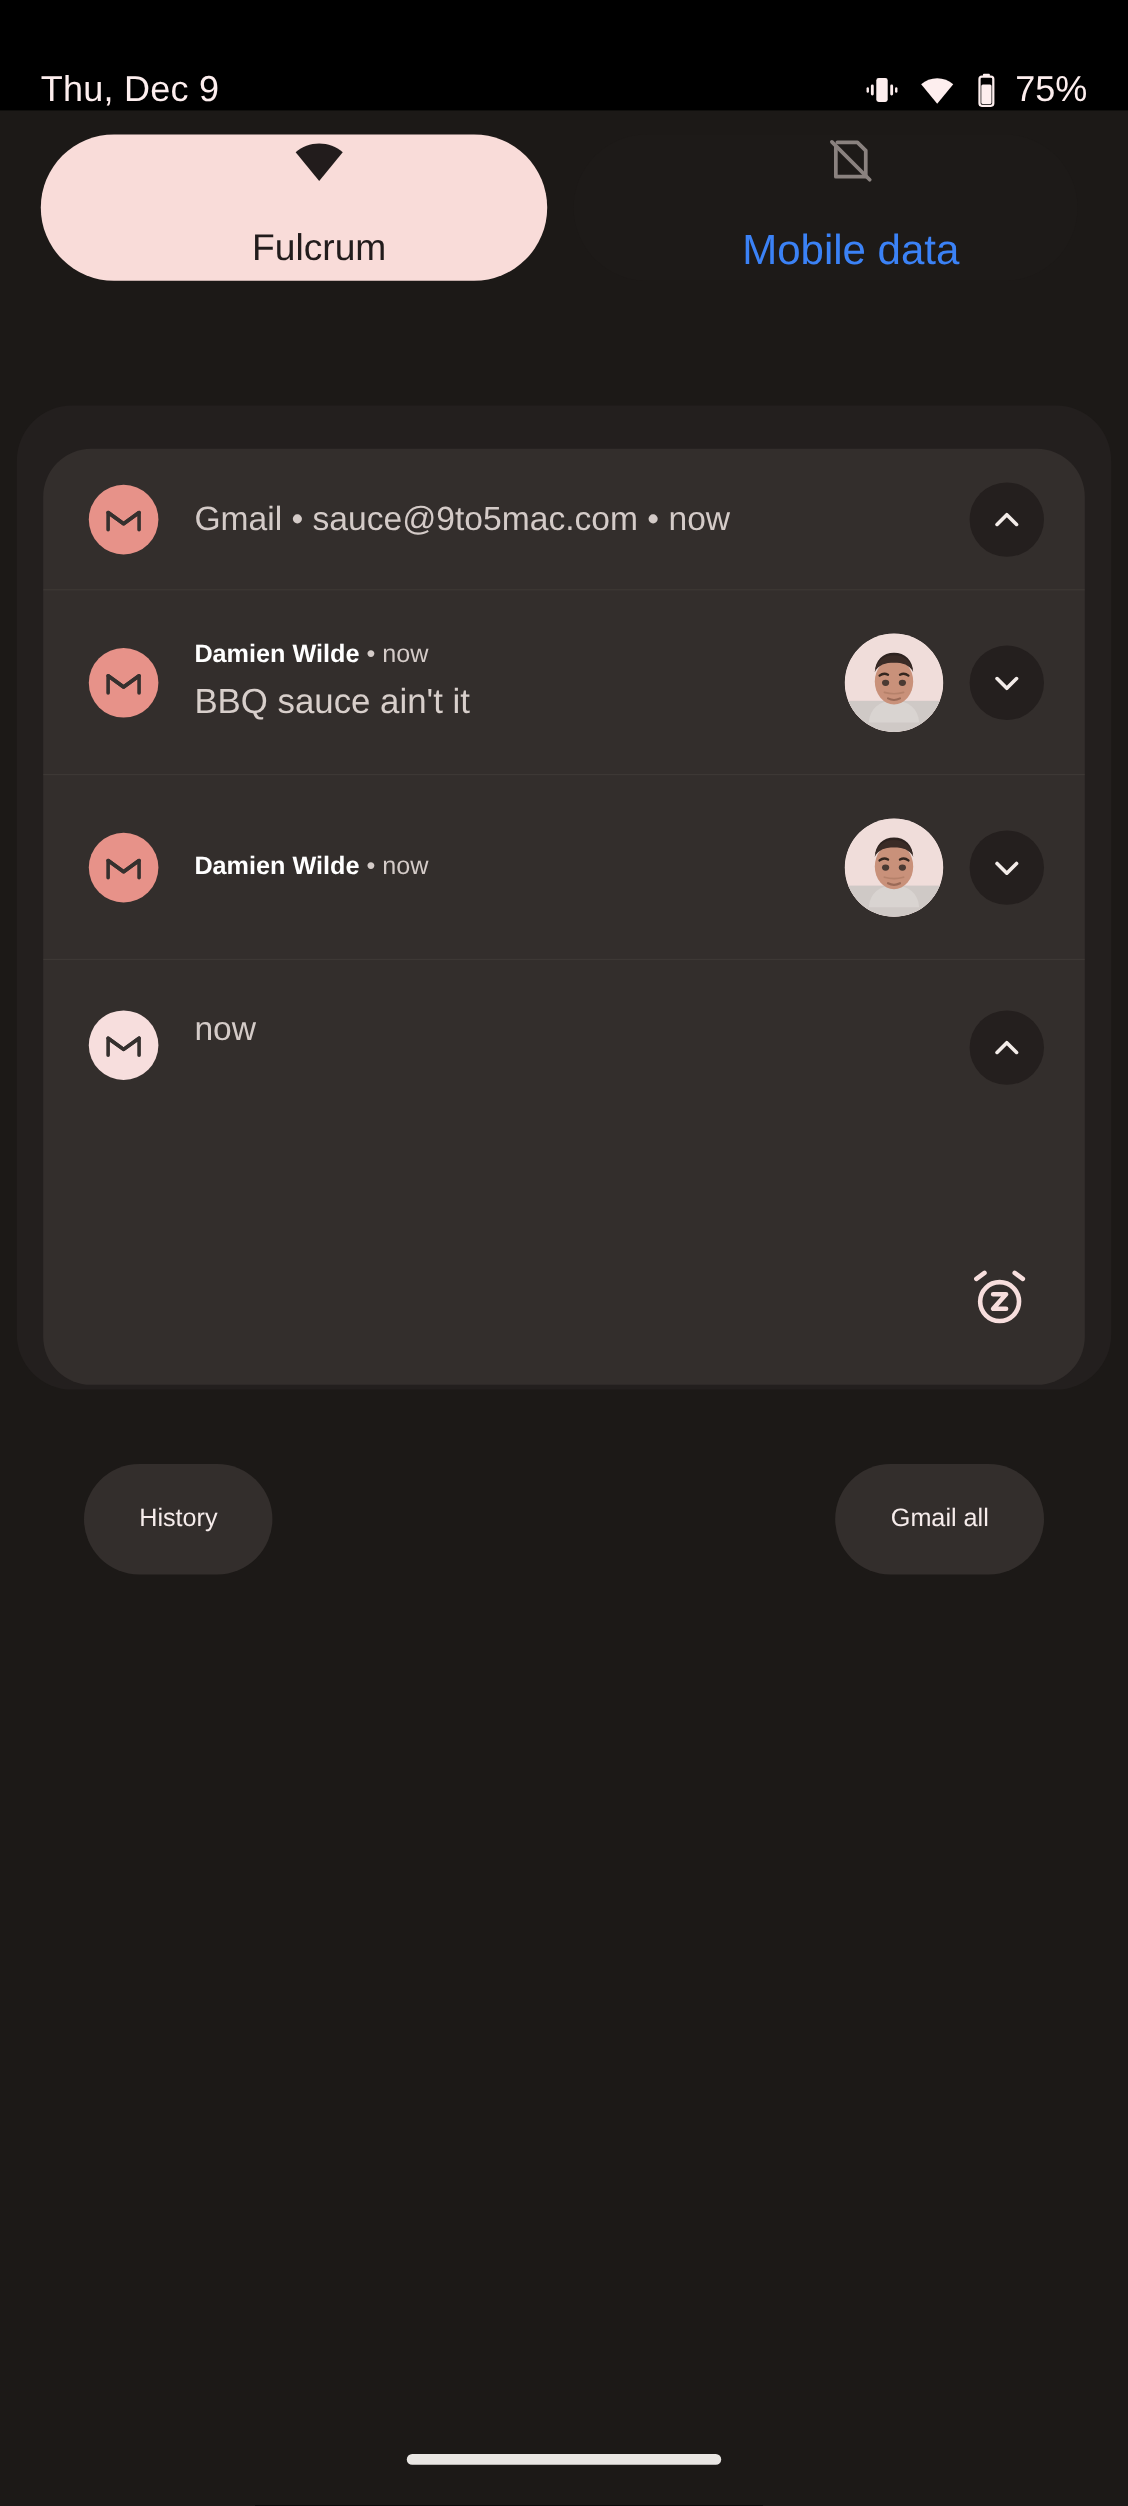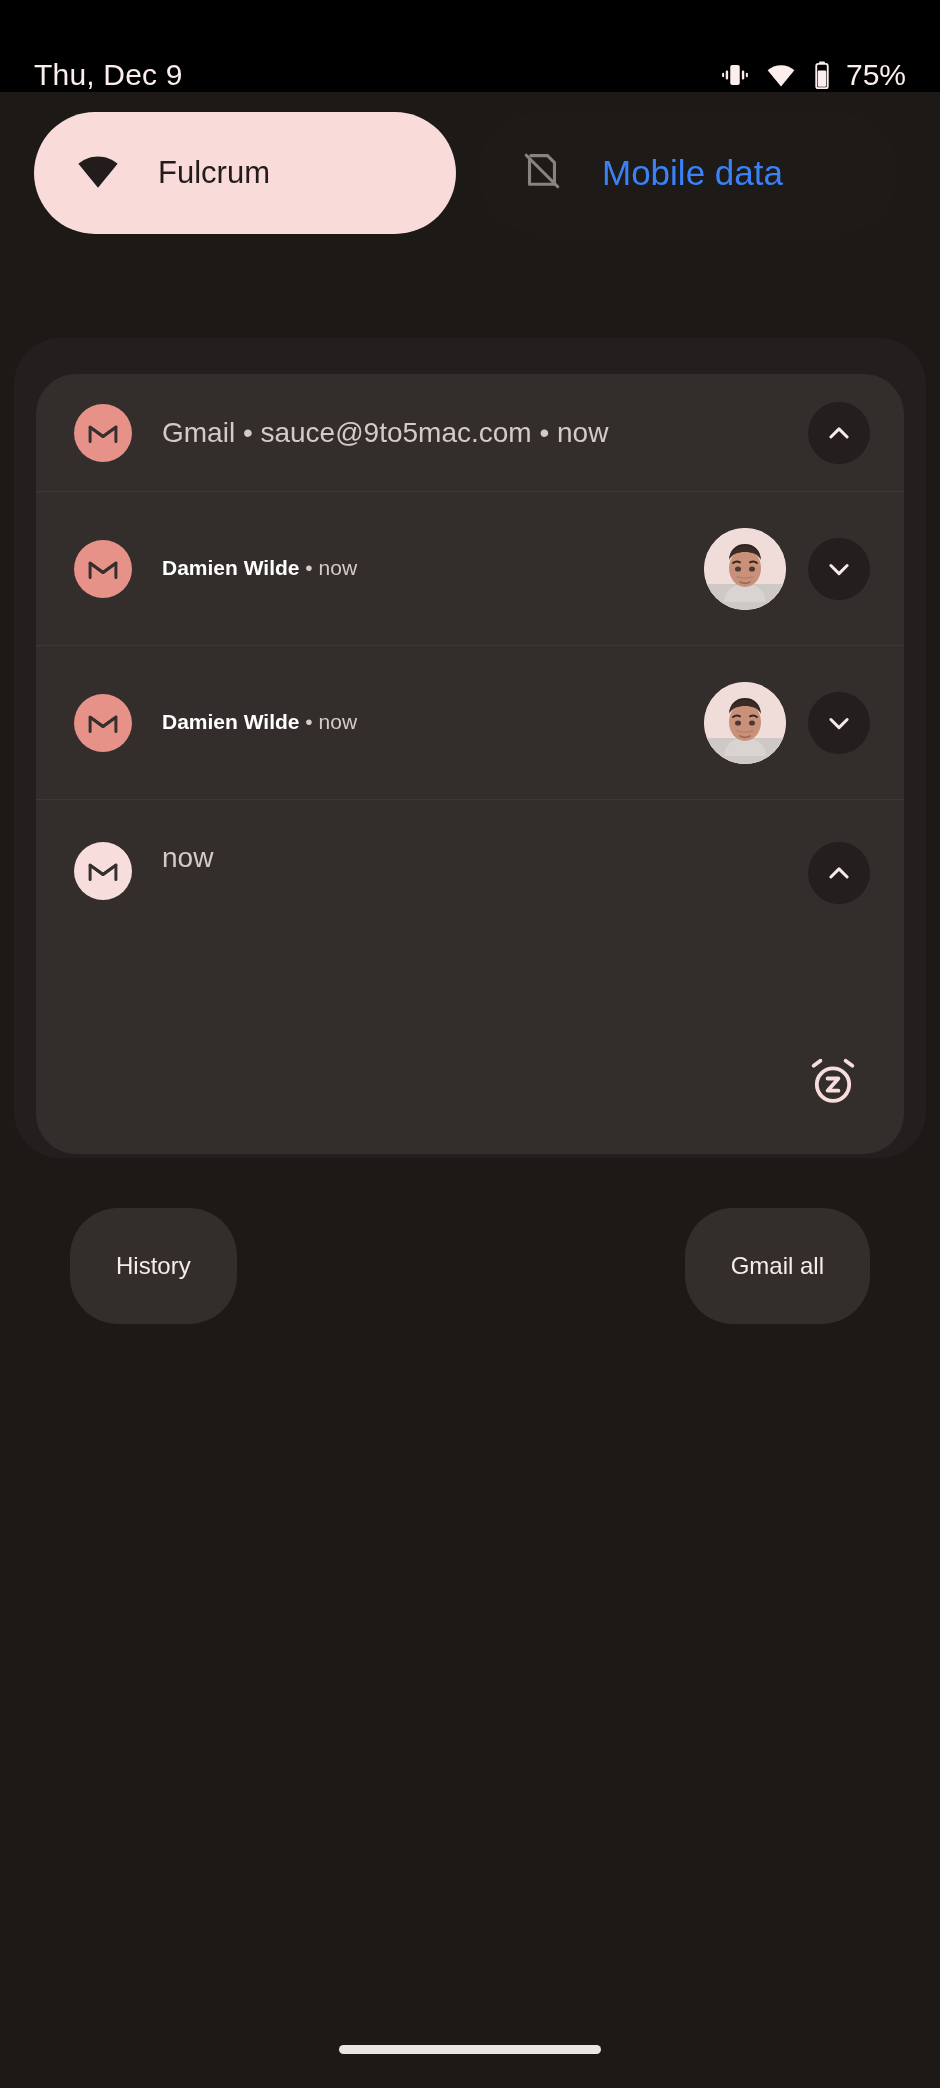--- a/index.html
+++ b/index.html
@@ -36,22 +36,22 @@
   
   #qs-row {
     position:absolute; top:112px; left:0;
     width:940px; height:122px;
     display:flex; gap:22px;
     padding:0 34px;
   }
   .qs-tile {
     height:122px; border-radius:61px;
     display:flex; align-items:center;
-    padding-left:42px; gap:38px;
-    cursor:pointer; user-select:none;
+    padding-left:42px; gap:28px;
+    cursor:pointer; user-select:none;flex-direction:column;
   }
   #qs-wifi { width:422px; background:#f9dcd9; }
   #qs-wifi .qs-label { color:#221c1c; font-size:31px; font-weight:500; }
   #qs-mobile { width:420px; background:#1d1a18; }
   #qs-mobile .qs-label { color:#3b82f6; font-size:35px; font-weight:400; }
 
   
   #shelf {
     position:absolute; top:338px; left:14px;
     width:912px; height:820px;
@@ -116,25 +116,25 @@
   #snooze-btn svg { display:block; }
 
   
   #actions {
     position:absolute; top:1206px; left:0;
     width:940px; height:96px;
     padding:0 70px;
     display:flex; align-items:center;
   }
   .action-btn {
-    height:116px; border-radius:48px;
+    height:92px; border-radius:48px;
     background:#332e2c;
     display:flex; align-items:center; justify-content:center;
     padding:0 46px;
-    color:#f6eceb; font-size:24px;
+    color:#f6eceb; font-size:21px;
     cursor:pointer; user-select:none;margin-top:24px;
   }
   #btn-clear-all { margin-left:auto; }
 
   
   #nav-bar {
     position:absolute; left:50%; transform:translateX(-50%);
     bottom:34px;
     width:262px; height:9px; border-radius:5px;
     background:#e9e6e3;
@@ -226,20 +226,21 @@
       <span class="app-icon" style="background:#e79289">
         <svg width="36" height="36" viewBox="0 0 24 24" fill="none" stroke="#35302e" stroke-width="2" stroke-linejoin="round" stroke-linecap="round">
           <path d="M3.4 17.6V8.1l8.6 6.2 8.6-6.2v9.5"></path>
           <path d="M3.4 8.1 12 14.3l8.6-6.2"></path>
         </svg>
       </span>
       <div class="notif-body">
         <div class="msg-title">
           <span>Damien Wilde</span><span class="dot-sep"> • </span><span class="ts">now</span>
         </div>
+        <div class="msg-text">BBQ sauce ain't it</div>
       </div>
       <div class="avatar">
         <svg width="82" height="82" viewBox="0 0 82 82">
           <defs>
             <clipPath id="clipA0">
                 <circle cx="41" cy="41" r="41"></circle>
               </clipPath>
           </defs>
           <g clip-path="url(#clipA0)">
             <rect width="82" height="82" fill="#f0ddda"></rect>

